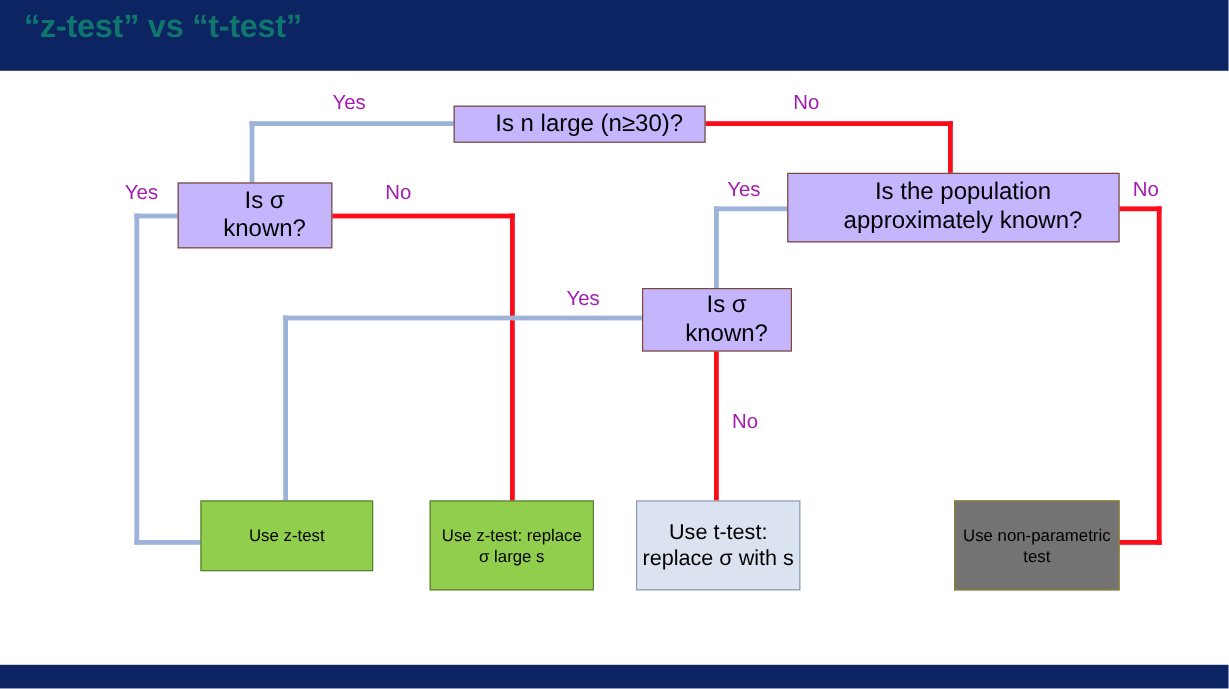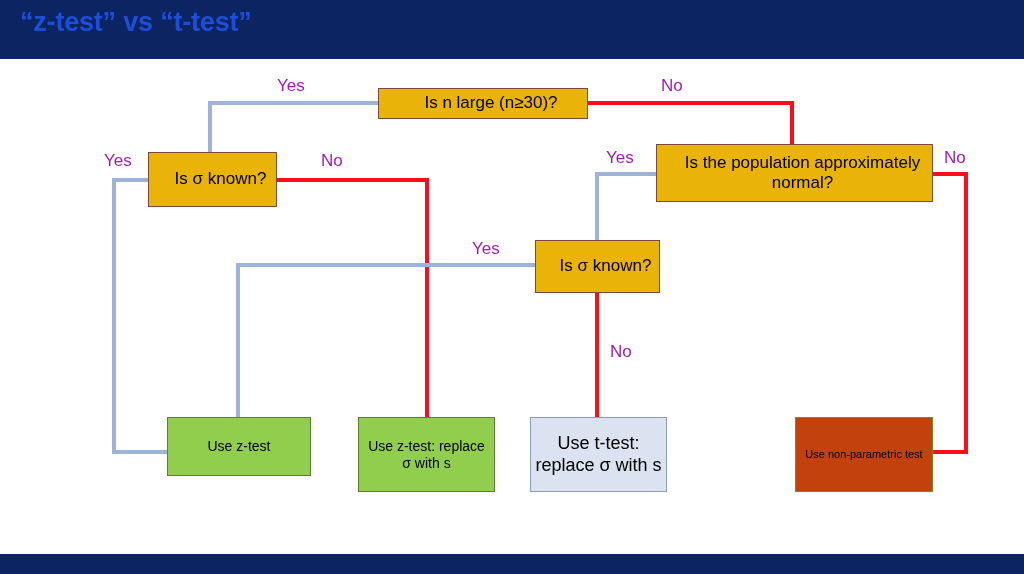--- a/index.html
+++ b/index.html
@@ -26,21 +26,21 @@
   }
   .bar-bottom {
     position: absolute;
     left: 0; top: 554px;
     width: 1024px; height: 20px;
     background: #0c2461;
   }
   .slide-title {
     position: absolute;
     left: 20px; top: 7px;
-    color: #1d4ed8;
+    color: #0f766e;
     font-size: 27px;
     font-weight: bold;
     letter-spacing: -0.2px;
     white-space: nowrap;
   }
   
   .conn {
     position: absolute;
   }
   .blue { background: #9db3da; }
@@ -51,39 +51,39 @@
     box-sizing: border-box;
     display: flex;
     align-items: center;
     justify-content: center;
     text-align: center;
     color: #000000;
     line-height: 1.18;
     padding: 2px 4px;
   }
   .decision {
-    background: #eab308;
+    background: #c4b5fd;
     border: 1.5px solid #7a4a36;
-    font-size: 17px;
+    font-size: 20px;
     padding-left: 20px;
   }
   .term-green {
     background: #91ce4d;
     border: 1.5px solid #5d7f33;
     font-size: 14px;
   }
   .term-blue {
     background: #dce3f0;
     border: 1.5px solid #8d9bb5;
     font-size: 18px;
   }
   .term-yellow {
-    background: #c2410c;
+    background: #737373;
     border: 1.5px solid #8a7f2a;
-    font-size: 11px;
+    font-size: 14px;
   }
   
   .elabel {
     position: absolute;
     font-size: 17px;
     color: #a21caf;
     white-space: nowrap;
   }
 </style>
 </head>
@@ -126,25 +126,25 @@
   <div class="elabel" style="left:321px; top:151px;">No</div>
   <div class="elabel" style="left:606px; top:148px;">Yes</div>
   <div class="elabel" style="left:944px; top:148px;">No</div>
   <div class="elabel" style="left:472px; top:239px;">Yes</div>
   <div class="elabel" style="left:610px; top:342px;">No</div>
 
   <div class="node decision" style="left:378px; top:88px; width:210px; height:31px;">Is n large (n≥30)?</div>
 
   <div class="node decision" style="left:148px; top:152px; width:129px; height:55px;">Is σ known?</div>
 
-  <div class="node decision" style="left:656px; top:144px; width:277px; height:58px;">Is the population approximately normal?</div>
+  <div class="node decision" style="left:656px; top:144px; width:277px; height:58px;">Is the population approximately known?</div>
 
   <div class="node decision" style="left:535px; top:240px; width:125px; height:53px;">Is σ known?</div>
 
   <div class="node term-green" style="left:167px; top:417px; width:144px; height:59px;">Use z-test</div>
 
-  <div class="node term-green" style="left:358px; top:417px; width:137px; height:75px;">Use z-test: replace σ with s</div>
+  <div class="node term-green" style="left:358px; top:417px; width:137px; height:75px;">Use z-test: replace σ large s</div>
 
   <div class="node term-blue" style="left:530px; top:417px; width:137px; height:75px;">Use t-test: replace σ with s</div>
 
   <div class="node term-yellow" style="left:795px; top:417px; width:138px; height:75px;">Use non-parametric test</div>
 
 </div>
 
 </body></html>

